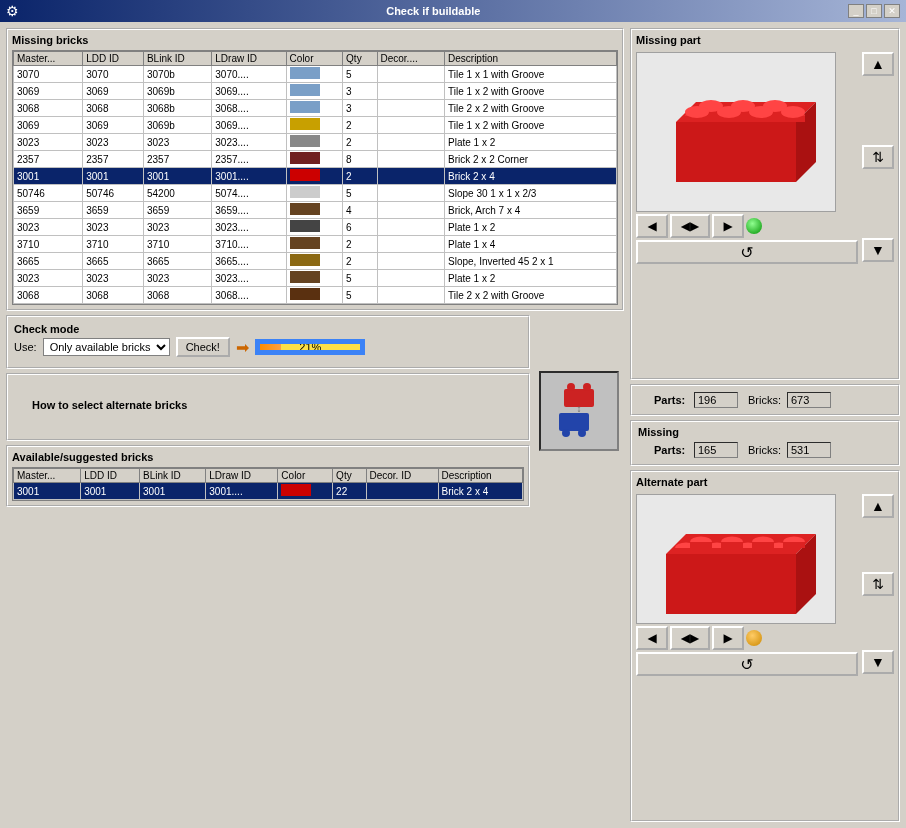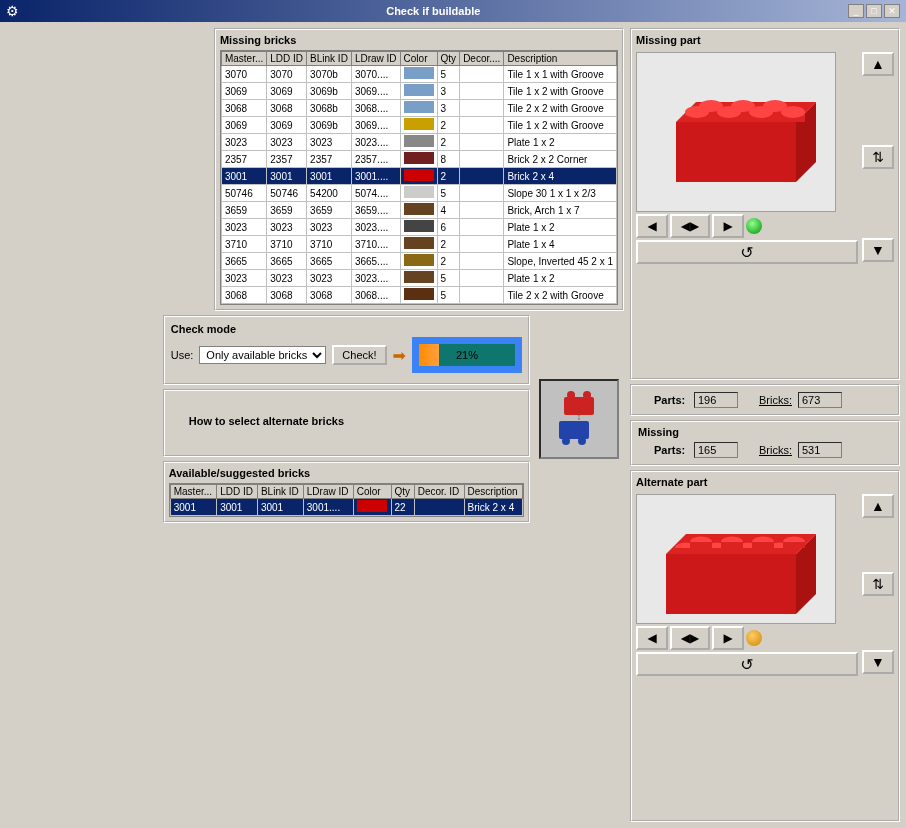--- a/index.html
+++ b/index.html
@@ -45,21 +45,20 @@
       display: flex;
       height: calc(100% - 22px);
       padding: 6px;
       gap: 6px;
     }
     .left-panel {
       flex: 1;
       display: flex;
       flex-direction: column;
       gap: 4px;
-      align-items: flex-end;
     }
     .right-panel {
       width: 270px;
       display: flex;
       flex-direction: column;
       gap: 4px;
     }
     .panel-section {
       background: #d4d0c8;
       border: 2px groove #ffffff;
@@ -122,23 +121,23 @@
     }
     button {
       font-size: 11px;
       padding: 2px 8px;
       background: #d4d0c8;
       border: 2px outset #ffffff;
       cursor: pointer;
     }
     .progress-bar-container {
       width: 110px;
-      height: 36px;
-      background: #0f766e;
-      border: 7px solid #3b82f6;
+      height: 16px;
+      background: #fde047;
+      border: 5px solid #3b82f6;
       position: relative;
       overflow: hidden;
     }
     .progress-bar-fill {
       height: 100%;
       background: linear-gradient(to right, #ff8c00, #ffa040);
       width: 21%;
     }
     .progress-bar-text {
       position: absolute;
@@ -226,22 +225,21 @@
       align-items: center;
       gap: 6px;
       margin: 2px 0;
     }
     .stats-label {
       font-weight: bold;
       width: 50px;
       padding-left: 16px;
     }
     .stats-field-label {
-      margin-left: 15px;
-      text-decoration: underline;
+      margin-left: 4px;
     }
     .stat-input {
       width: 44px;
       background: #d4d0c8;
       border: 1px inset #808080;
       padding: 1px 3px;
       font-size: 11px;
     }
     .available-section {
       border: 2px groove #ffffff;
@@ -371,21 +369,21 @@
       <td>Slope 30 1 x 1 x 2/3</td>
     </tr>
               <tr>
       <td>3659</td>
       <td>3659</td>
       <td>3659</td>
       <td>3659....</td>
       <td><span class="color-swatch" style="background:#654321;"></span></td>
       <td>4</td>
       <td></td>
-      <td>Brick, Arch 1 x 7</td>
+      <td>Brick, Arch 7 x 4</td>
     </tr>
               <tr>
       <td>3023</td>
       <td>3023</td>
       <td>3023</td>
       <td>3023....</td>
       <td><span class="color-swatch" style="background:#444444;"></span></td>
       <td>6</td>
       <td></td>
       <td>Plate 1 x 2</td>

